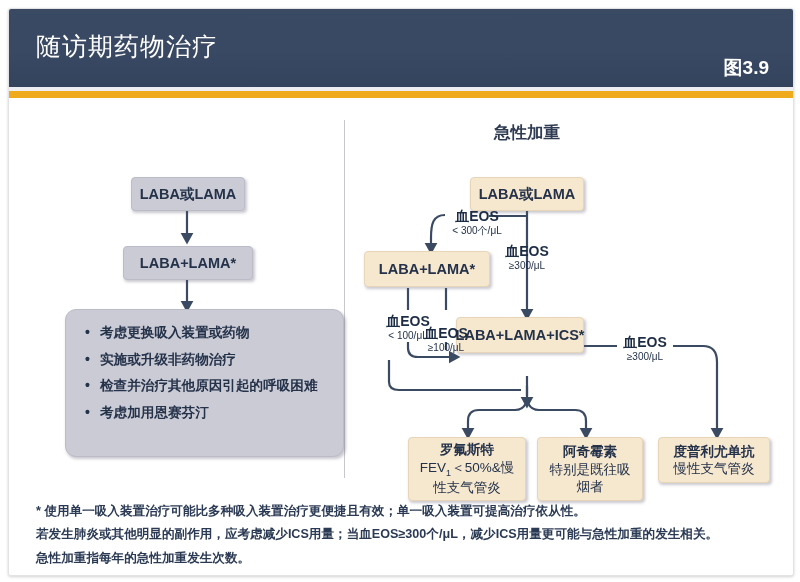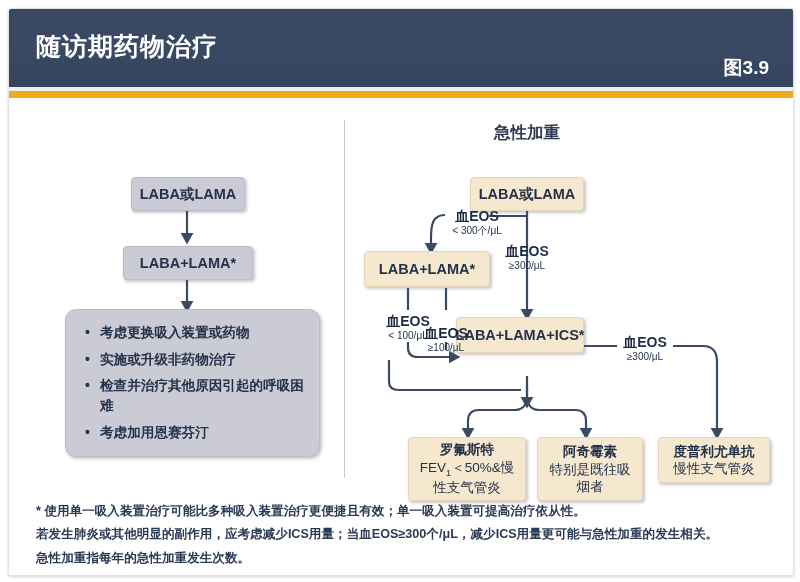--- a/index.html
+++ b/index.html
@@ -27,21 +27,21 @@
   }
 
   
   .hdr{
     position:absolute;left:0;top:0;
     width:784px;height:78px;
     background:linear-gradient(180deg,#3b4a63 0%,#394863 55%,#35445d 100%);
   }
   .hdr-title{
     position:absolute;left:27px;top:21px;
-    font-size:25px;font-weight:bold;color:#ffffff;
+    font-size:25px;font-weight:normal;color:#ffffff;
     letter-spacing:1px;
     white-space:nowrap;
   }
   .hdr-fignum{
     position:absolute;right:24px;top:46px;
     font-size:19px;font-weight:bold;color:#ffffff;
     white-space:nowrap;
     text-align:center;
   }
   .hdr-gap{
@@ -221,21 +221,21 @@
 
 
       <div class="node grey" style="left:122px;top:79px;width:114px;height:34px;">
         <span class="t1">LABA或LAMA</span>
       </div>
 
       <div class="node grey" style="left:114px;top:148px;width:130px;height:34px;">
         <span class="t1">LABA+LAMA*</span>
       </div>
 
-      <div class="bullets" style="left:56px;top:211px;width:255px;height:148px;">
+      <div class="bullets" style="left:56px;top:211px;width:279px;height:148px;">
         <ul>
           <li>考虑更换吸入装置或药物</li>
           <li>实施或升级非药物治疗</li>
           <li>检查并治疗其他原因引起的呼吸困难</li>
           <li>考虑加用恩赛芬汀</li>
         </ul>
       </div>
 
       <div class="col-head" style="left:458px;top:24px;width:120px;">急性加重</div>
 

